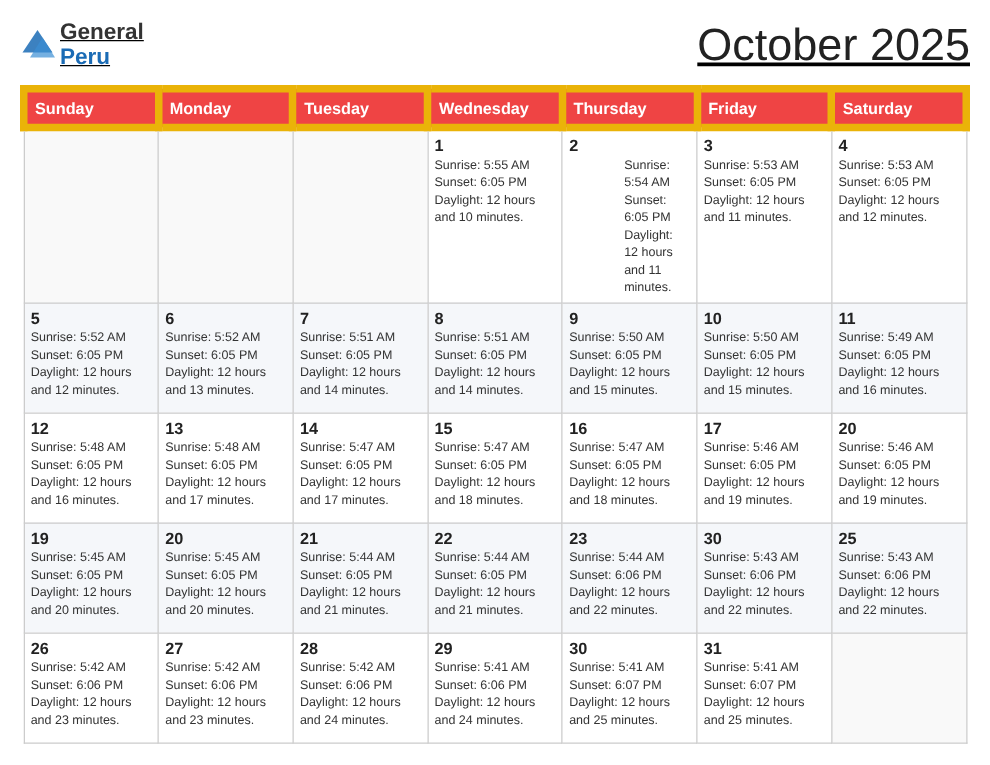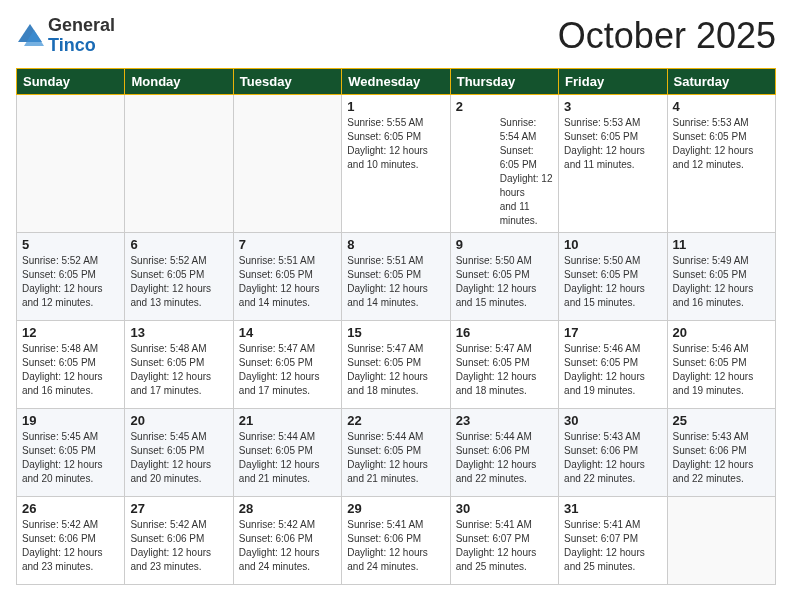--- a/index.html
+++ b/index.html
@@ -8,20 +8,21 @@
       background: #fff;
       width: 792px;
       min-height: 612px;
       padding: 16px;
     }
     .header {
       display: flex;
       justify-content: space-between;
       align-items: flex-start;
       margin-bottom: 12px;
+      text-decoration: underline;
     }
     .logo {
       display: flex;
       align-items: center;
       gap: 4px;
     }
     .logo-text {
       font-size: 18px;
       font-weight: bold;
       line-height: 1.1;
@@ -44,27 +45,27 @@
     .location {
       font-size: 14px;
       color: #444;
     }
     .calendar {
       width: 100%;
       border-collapse: collapse;
       table-layout: fixed;
     }
     .calendar th {
-      background: #14532d;
+      background: #ef4444;
       color: #fff;
       text-align: left;
       padding: 5px 6px;
       font-size: 13px;
       font-weight: bold;
-      border: 1px solid #eab308;
+      border: 6px solid #eab308;
     }
     .calendar td {
       border: 1px solid #ccc;
       vertical-align: top;
       padding: 4px 5px;
       height: 88px;
       background: #fff;
     }
     .calendar tr:nth-child(even) td {
       background: #f5f7fa;
@@ -88,21 +89,21 @@
 <body>
 
 <div class="header">
   <div class="logo">
     <svg class="logo-icon" viewBox="0 0 28 28" xmlns="http://www.w3.org/2000/svg">
       <polygon points="14,2 26,20 2,20" fill="#1a6bb5" opacity="0.85"></polygon>
       <polygon points="18,8 28,24 8,24" fill="#3a8fd4" opacity="0.7"></polygon>
     </svg>
     <div class="logo-text">
       <span class="logo-general">General</span><br>
-      <span class="logo-blue">Tinco</span>
+      <span class="logo-blue">Peru</span>
     </div>
   </div>
   <div class="title-block">
     <div class="month-title">October 2025</div>
   </div>
 </div>
 
 <table class="calendar">
   <thead>
     <tr>

